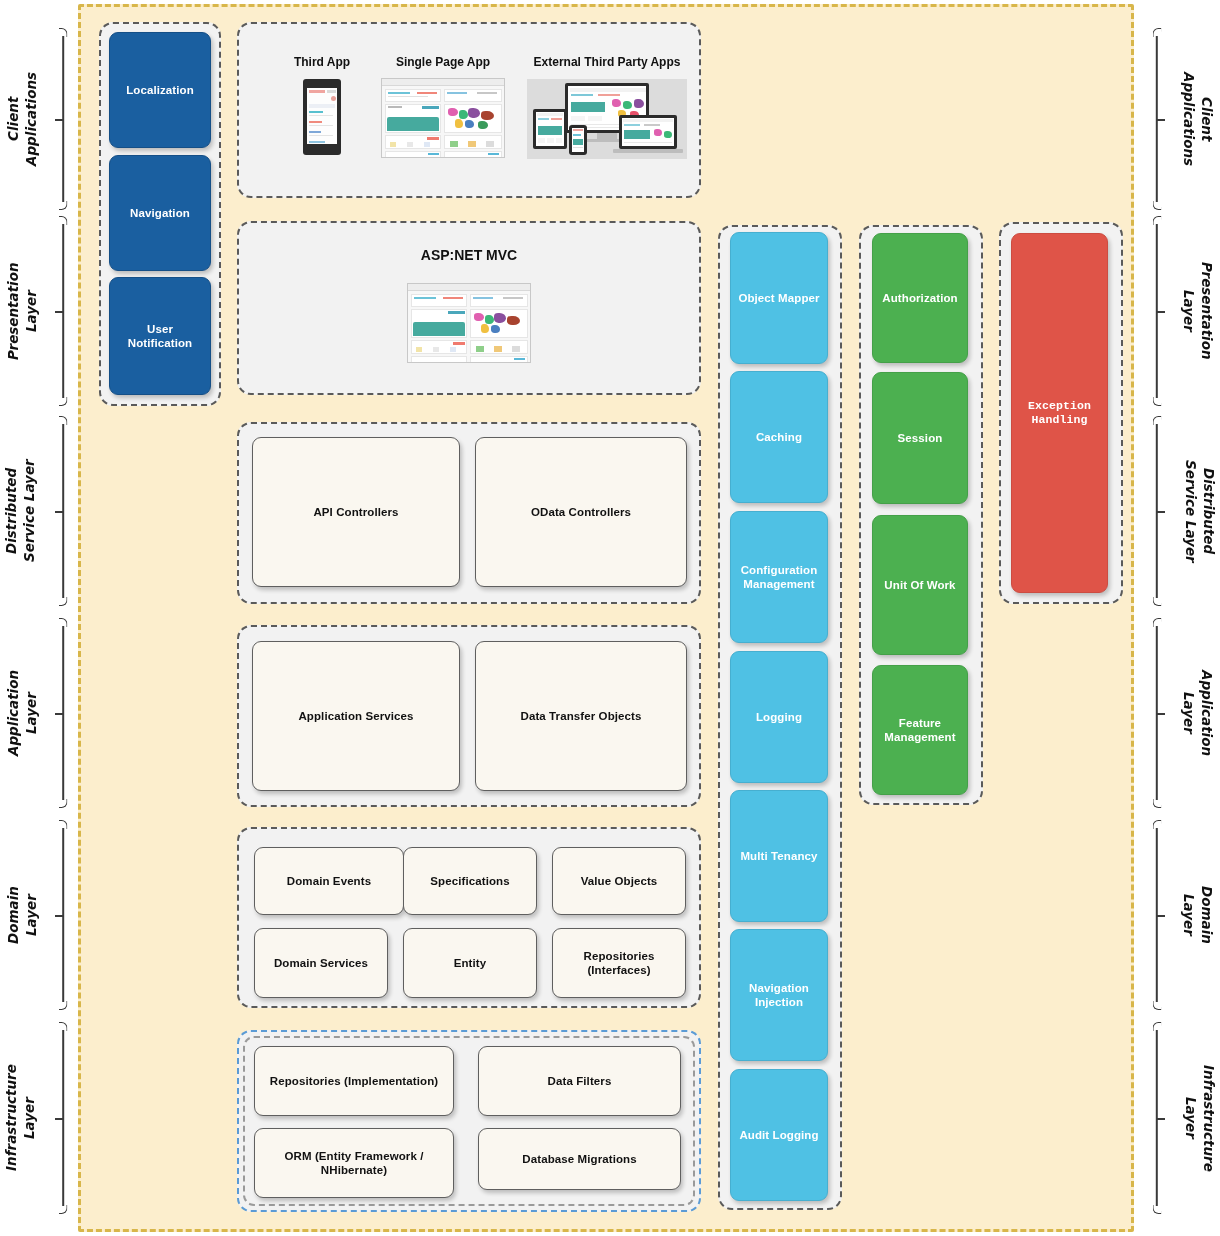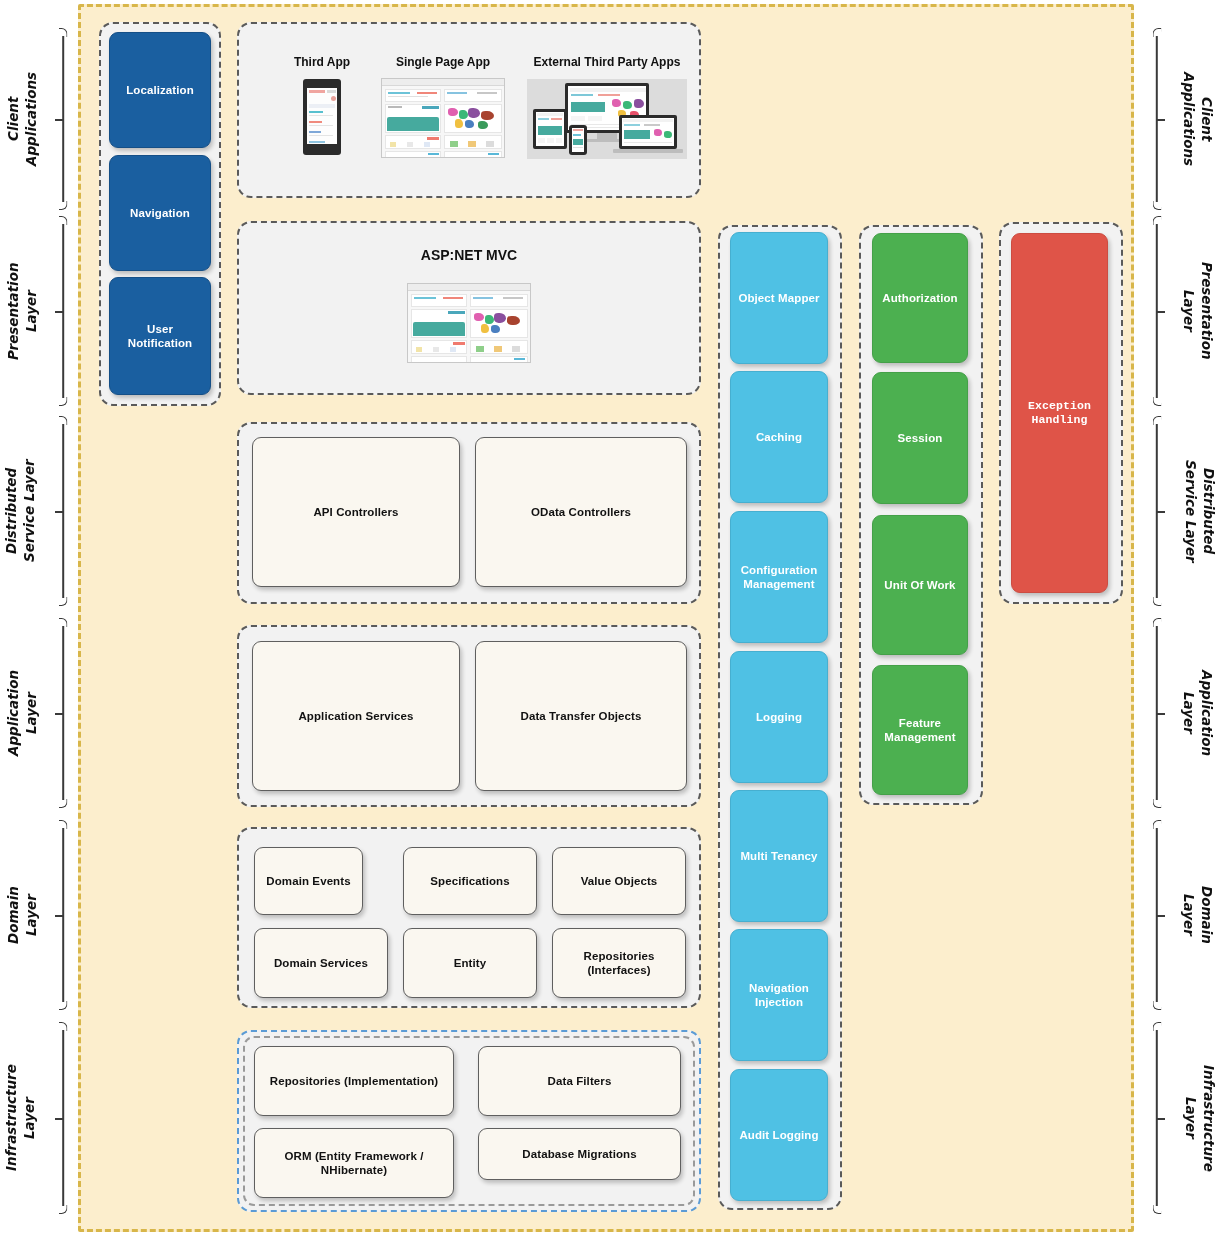--- a/index.html
+++ b/index.html
@@ -417,21 +417,21 @@
 
   <div class="shell" style="left:237px; top:625px; width:464px; height:182px;"></div>
   <div class="card cream" style="left:252px; top:641px; width:208px; height:150px;">
     <span class="card-text">Application Services</span>
   </div>
   <div class="card cream" style="left:475px; top:641px; width:212px; height:150px;">
     <span class="card-text">Data Transfer Objects</span>
   </div>
 
   <div class="shell" style="left:237px; top:827px; width:464px; height:181px;"></div>
-  <div class="card cream" style="left:254px; top:847px; width:109px; height:68px;">
+  <div class="card cream" style="left:254px; top:847px; width:150px; height:68px;">
     <span class="card-text">Domain Events</span>
   </div>
   <div class="card cream" style="left:403px; top:847px; width:134px; height:68px;">
     <span class="card-text">Specifications</span>
   </div>
   <div class="card cream" style="left:552px; top:847px; width:134px; height:68px;">
     <span class="card-text">Value Objects</span>
   </div>
   <div class="card cream" style="left:254px; top:928px; width:134px; height:70px;">
     <span class="card-text">Domain Services</span>
@@ -448,21 +448,21 @@
   <div class="card cream" style="left:254px; top:1046px; width:200px; height:70px;">
     <span class="card-text">Repositories (Implementation)</span>
   </div>
   <div class="card cream" style="left:478px; top:1046px; width:203px; height:70px;">
     <span class="card-text">Data Filters</span>
   </div>
   <div class="card cream" style="left:254px; top:1128px; width:200px; height:70px;">
     <span class="card-text" style="white-space:pre-line;">ORM (Entity Framework /
 NHibernate)</span>
   </div>
-  <div class="card cream" style="left:478px; top:1128px; width:203px; height:52px;text-align:center;">
+  <div class="card cream" style="left:478px; top:1128px; width:203px; height:62px;text-align:center;">
     <span class="card-text">Database Migrations</span>
   </div>
 
   <div class="shell" style="left:718px; top:225px; width:124px; height:985px;"></div>
   <div class="card sky" style="left:730px; top:232px; width:98px; height:132px;">
     <span class="card-text">Object Mapper</span>
   </div>
   <div class="card sky" style="left:730px; top:371px; width:98px; height:132px;">
     <span class="card-text">Caching</span>
   </div>

